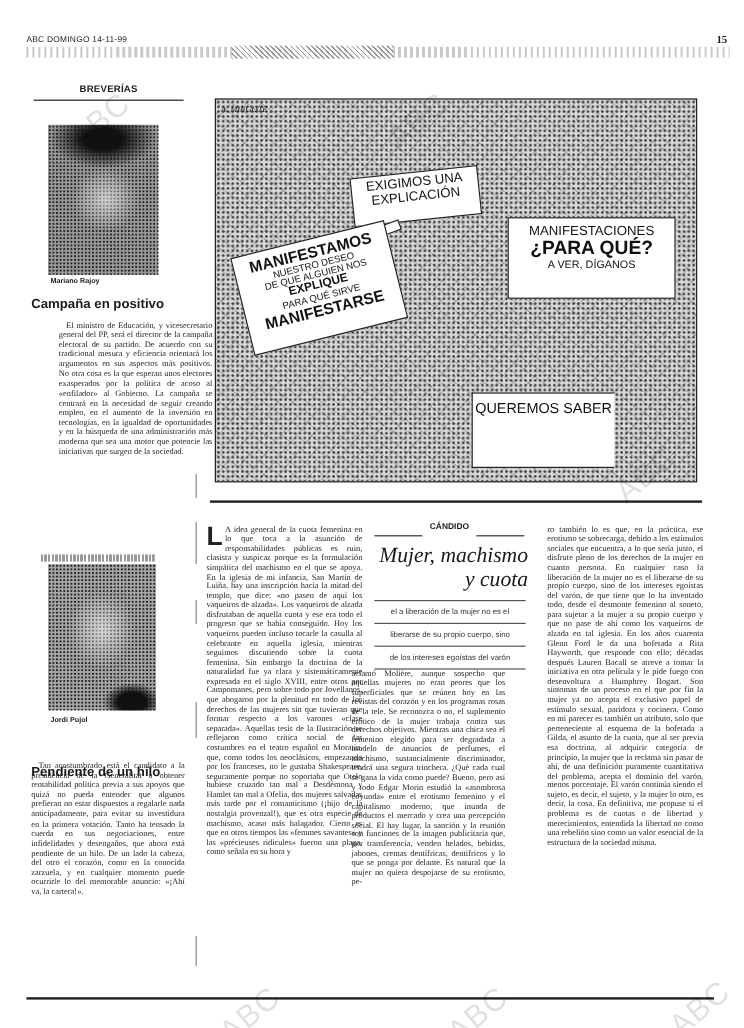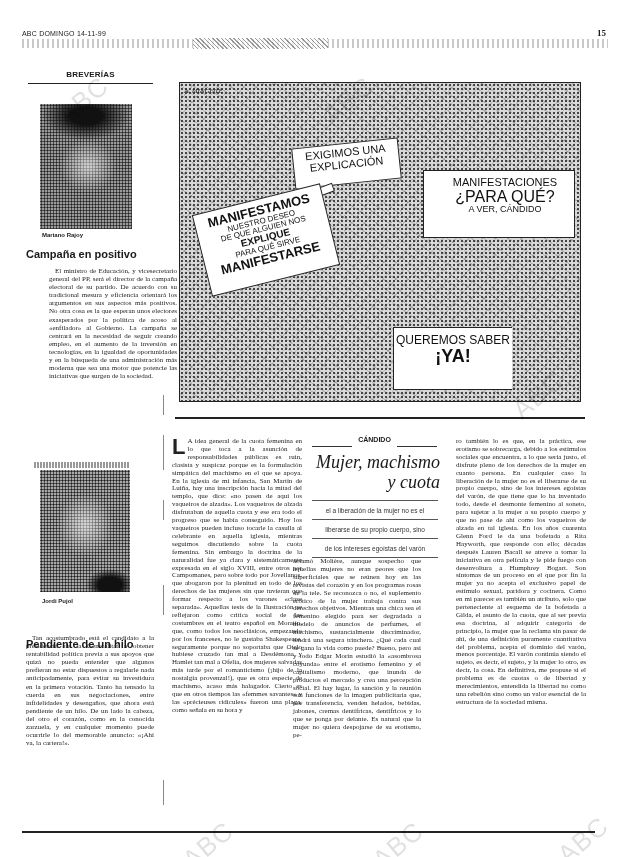--- a/index.html
+++ b/index.html
@@ -44,22 +44,22 @@
       radial-gradient(circle, #444 0.8px, transparent 1.3px) 0 0/4px 4px,
       repeating-linear-gradient(35deg, transparent 0 6px, rgba(0,0,0,0.18) 6px 7px),
       repeating-linear-gradient(-50deg, transparent 0 9px, rgba(0,0,0,0.15) 9px 10px),
       #d8d8d8;
     overflow: hidden; }
   .sign { position: absolute; background: #fff; border: 1.5px solid #222; font-family: "Liberation Sans", sans-serif; color: #111; text-align: center; line-height: 1.05; }
   .sign1 { left: 113px; top: 60px; width: 105px; height: 36px; transform: rotate(-6deg); font-size: 11px; padding-top: 3px; }
   .sign2 { left: 20px; top: 115px; width: 130px; height: 78px; transform: rotate(-14deg); font-size: 8px; padding-top: 4px; }
   .sign2 .big { font-size: 13px; font-weight: bold; }
   .sign2 .mid { font-size: 10px; font-weight: bold; }
-  .sign3 { left: 243px; top: 87px; width: 138px; height: 60px; font-size: 11px; padding-top: 6px; padding-left: 12px; }
-  .sign3 .big { font-size: 16px; font-weight: normal; }
+  .sign3 { left: 243px; top: 98px; width: 138px; height: 60px; font-size: 11px; padding-top: 6px; }
+  .sign3 .big { font-size: 16px; font-weight: bold; }
   .sign3 .small { font-size: 9px; }
   .sign4 { left: 213px; top: 244px; width: 118px; height: 55px; font-size: 12px; padding-top: 6px; border-right: none; }
   .sign4 .big { font-size: 18px; font-weight: bold; }
   .sign5 { left: 36px; top: 124px; width: 48px; font-size: 7px; background: #fff; transform: rotate(-20deg); top: 108px; left: 105px; }
   .signature { position: absolute; left: 4px; top: 4px; font-family: "Liberation Serif", serif; font-style: italic; font-size: 7px; }
 
   .hrule { position: absolute; height: 2px; background: #222; }
   .hr-mid { left: 175px; width: 410px; top: 417px; }
   .hr-bot { left: 22px; width: 573px; top: 831px; }
 
@@ -117,25 +117,24 @@
     <div class="big">MANIFESTAMOS</div>
     <div>NUESTRO DESEO</div>
     <div>DE QUE ALGUIEN NOS</div>
     <div class="mid">EXPLIQUE</div>
     <div>PARA QUÉ SIRVE</div>
     <div class="big">MANIFESTARSE</div>
   </div>
   <div class="sign sign3">
     <div>MANIFESTACIONES</div>
     <div class="big">¿PARA QUÉ?</div>
-    <div class="small">A VER, CÁNDIDO</div>
+    <div class="small">A VER, DÍGANOS</div>
   </div>
   <div class="sign sign4">
     <div>QUEREMOS SABER</div>
-    <div class="big">¡YA!</div>
   </div>
 </div>
 
 <div class="hrule hr-mid"></div>
 
 <div class="col colA">
   <span class="dropcap">L</span><span>A idea general de la cuota femenina en lo que toca a la asunción de responsabilidades públicas es ruin, clasista y suspicaz porque es la formulación simpática del machismo en el que se apoya. En la iglesia de mi infancia, San Martín de Luiña, hay una inscripción hacia la mitad del templo, que dice: «no pasen de aquí los vaqueiros de alzada». Los vaqueiros de alzada disfrutaban de aquella cuota y ese era todo el progreso que se había conseguido. Hoy los vaqueiros pueden incluso tocarle la casulla al celebrante en aquella iglesia, mientras seguimos discutiendo sobre la cuota femenina. Sin embargo la doctrina de la naturalidad fue ya clara y sistemáticamente expresada en el siglo XVIII, entre otros por Campomanes, pero sobre todo por Jovellanos, que abogaron por la plenitud en todo de los derechos de las mujeres sin que tuvieran que formar respecto a los varones «clase separada». Aquellas tesis de la Ilustración se reflejaron como crítica social de las costumbres en el teatro español en Moratín, que, como todos los neoclásicos, empezando por los franceses, no le gustaba Shakespeare, seguramente porque no soportaba que Otelo hubiese cruzado tan mal a Desdémona y Hamlet tan mal a Ofelia, dos mujeres salvadas más tarde por el romanticismo (¡hijo de la nostalgia provenzal!), que es otra especie de machismo, acaso más halagador. Cierto es que en otros tiempos las «femmes savantes» y las «précieuses ridicules» fueron una plaga, como señala en su hora y</span>
 </div>
 
 <div class="kicker">CÁNDIDO</div>

